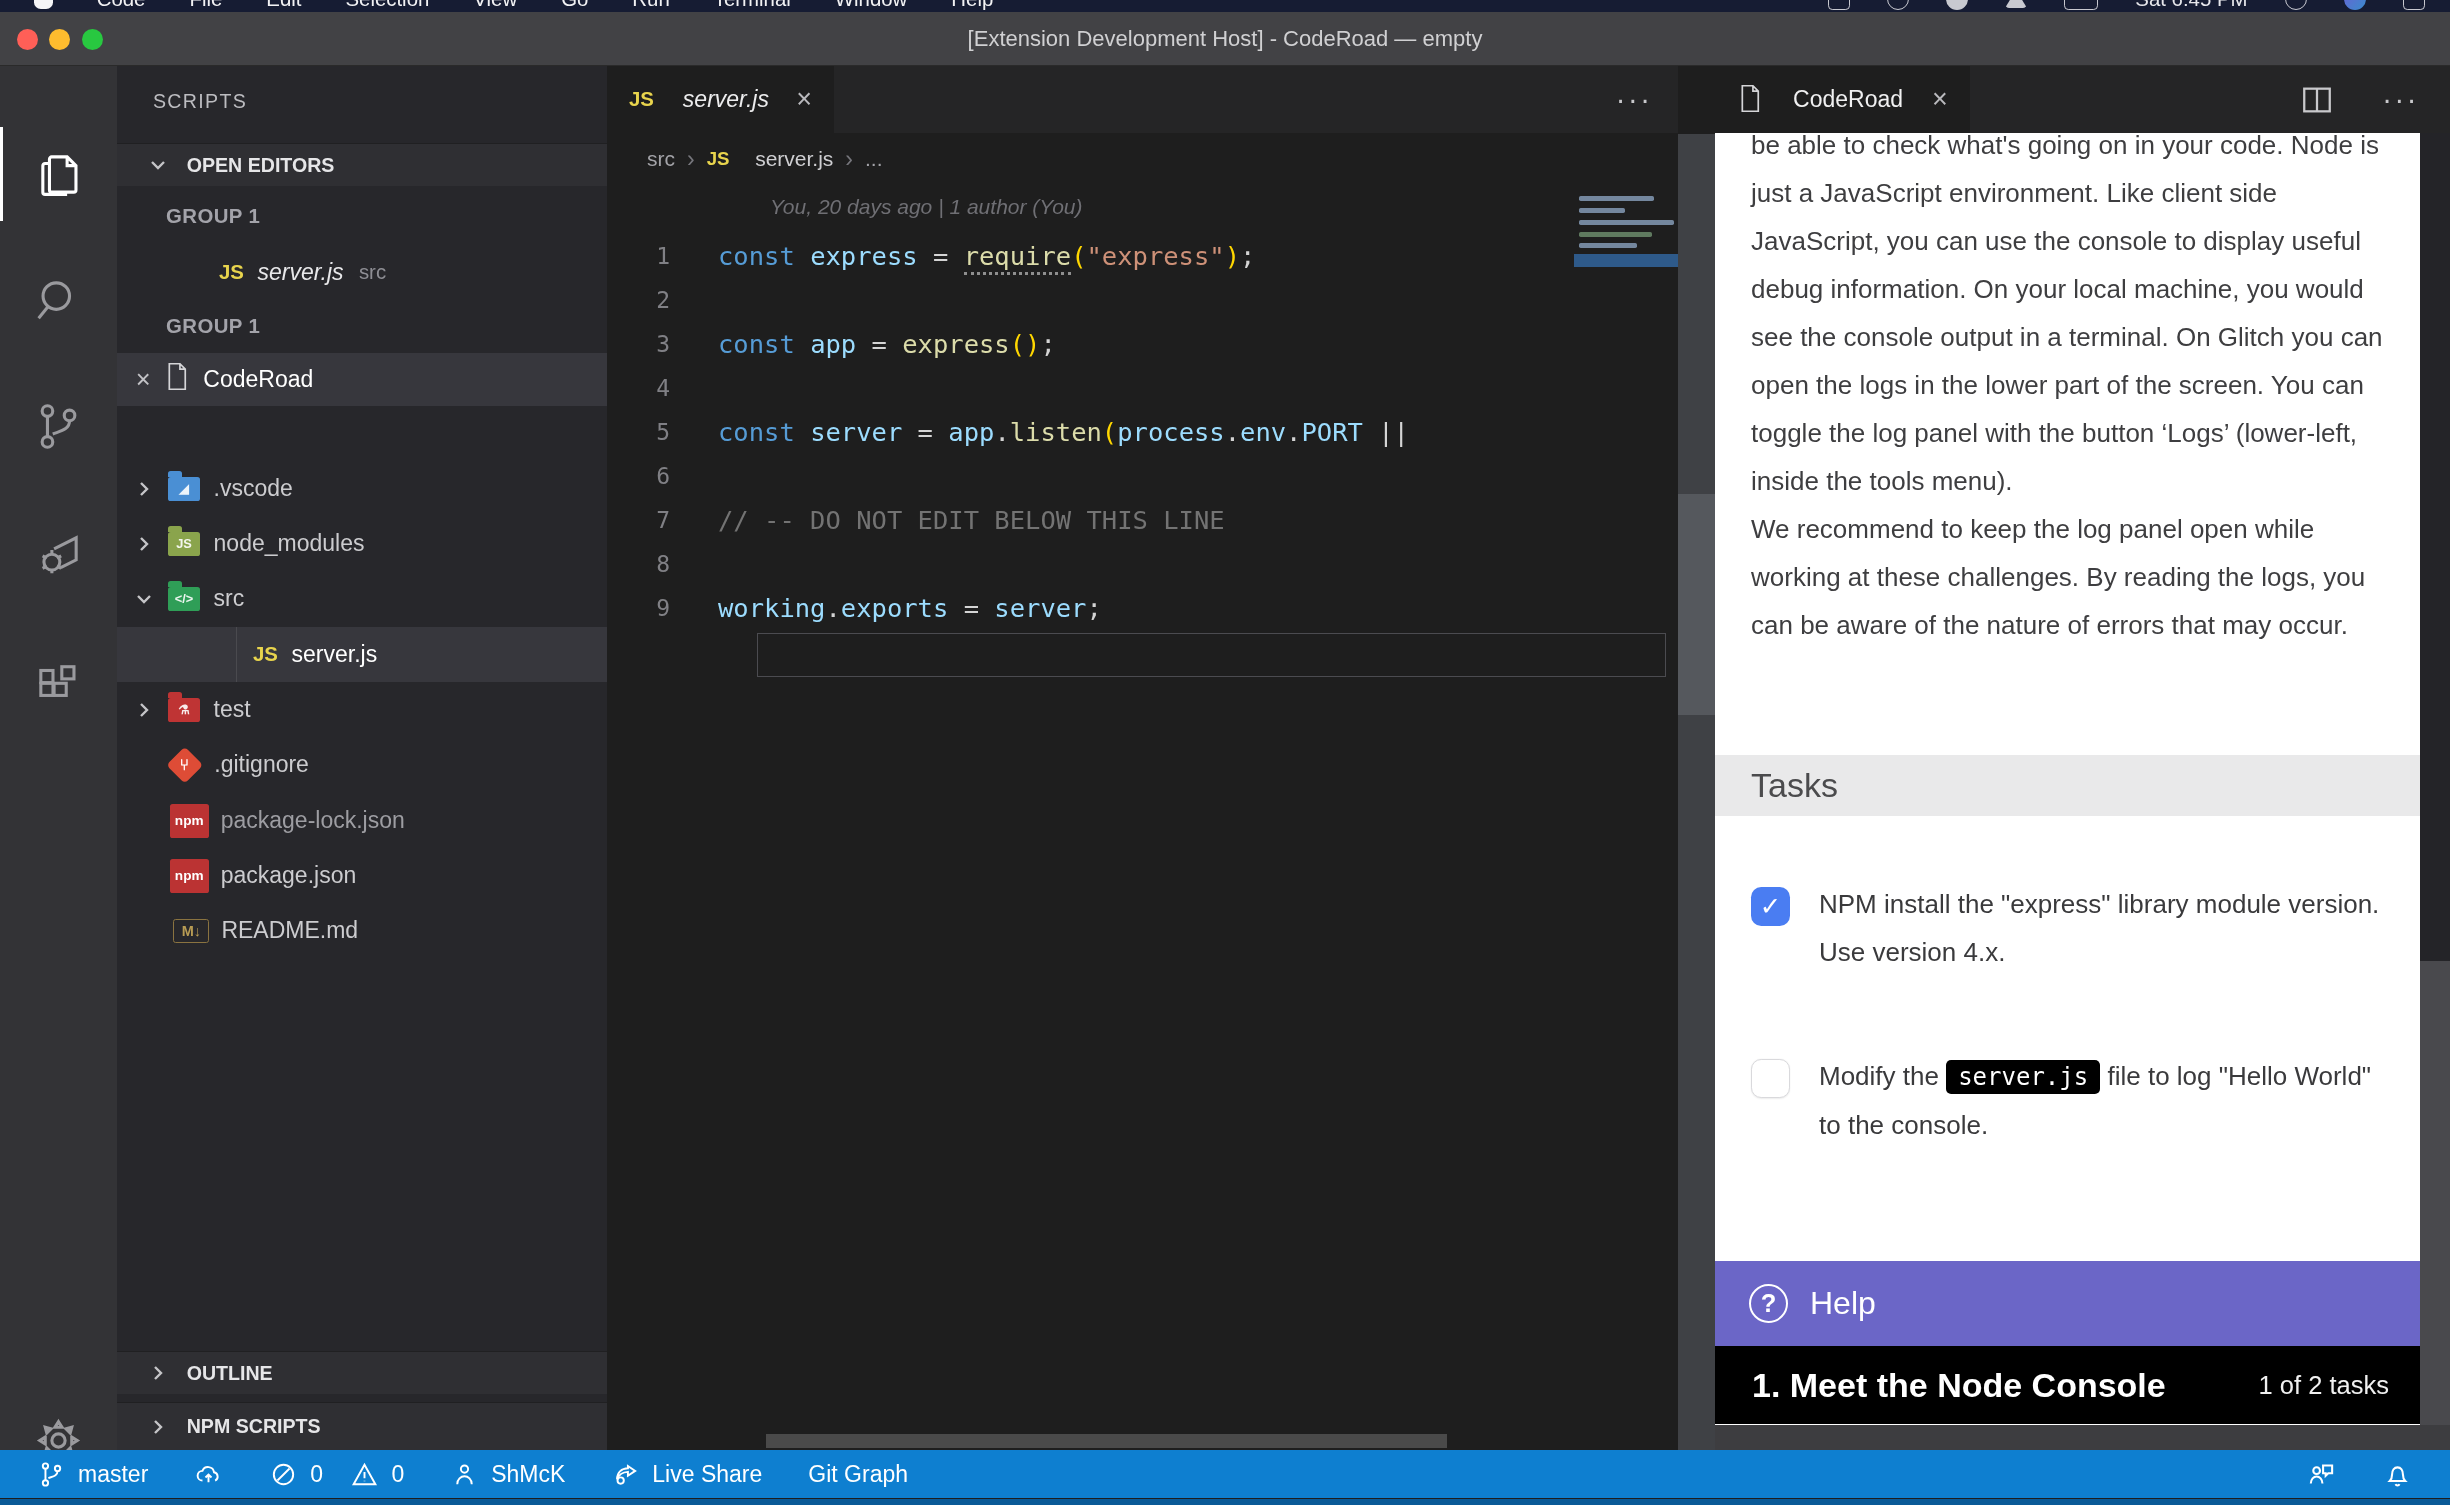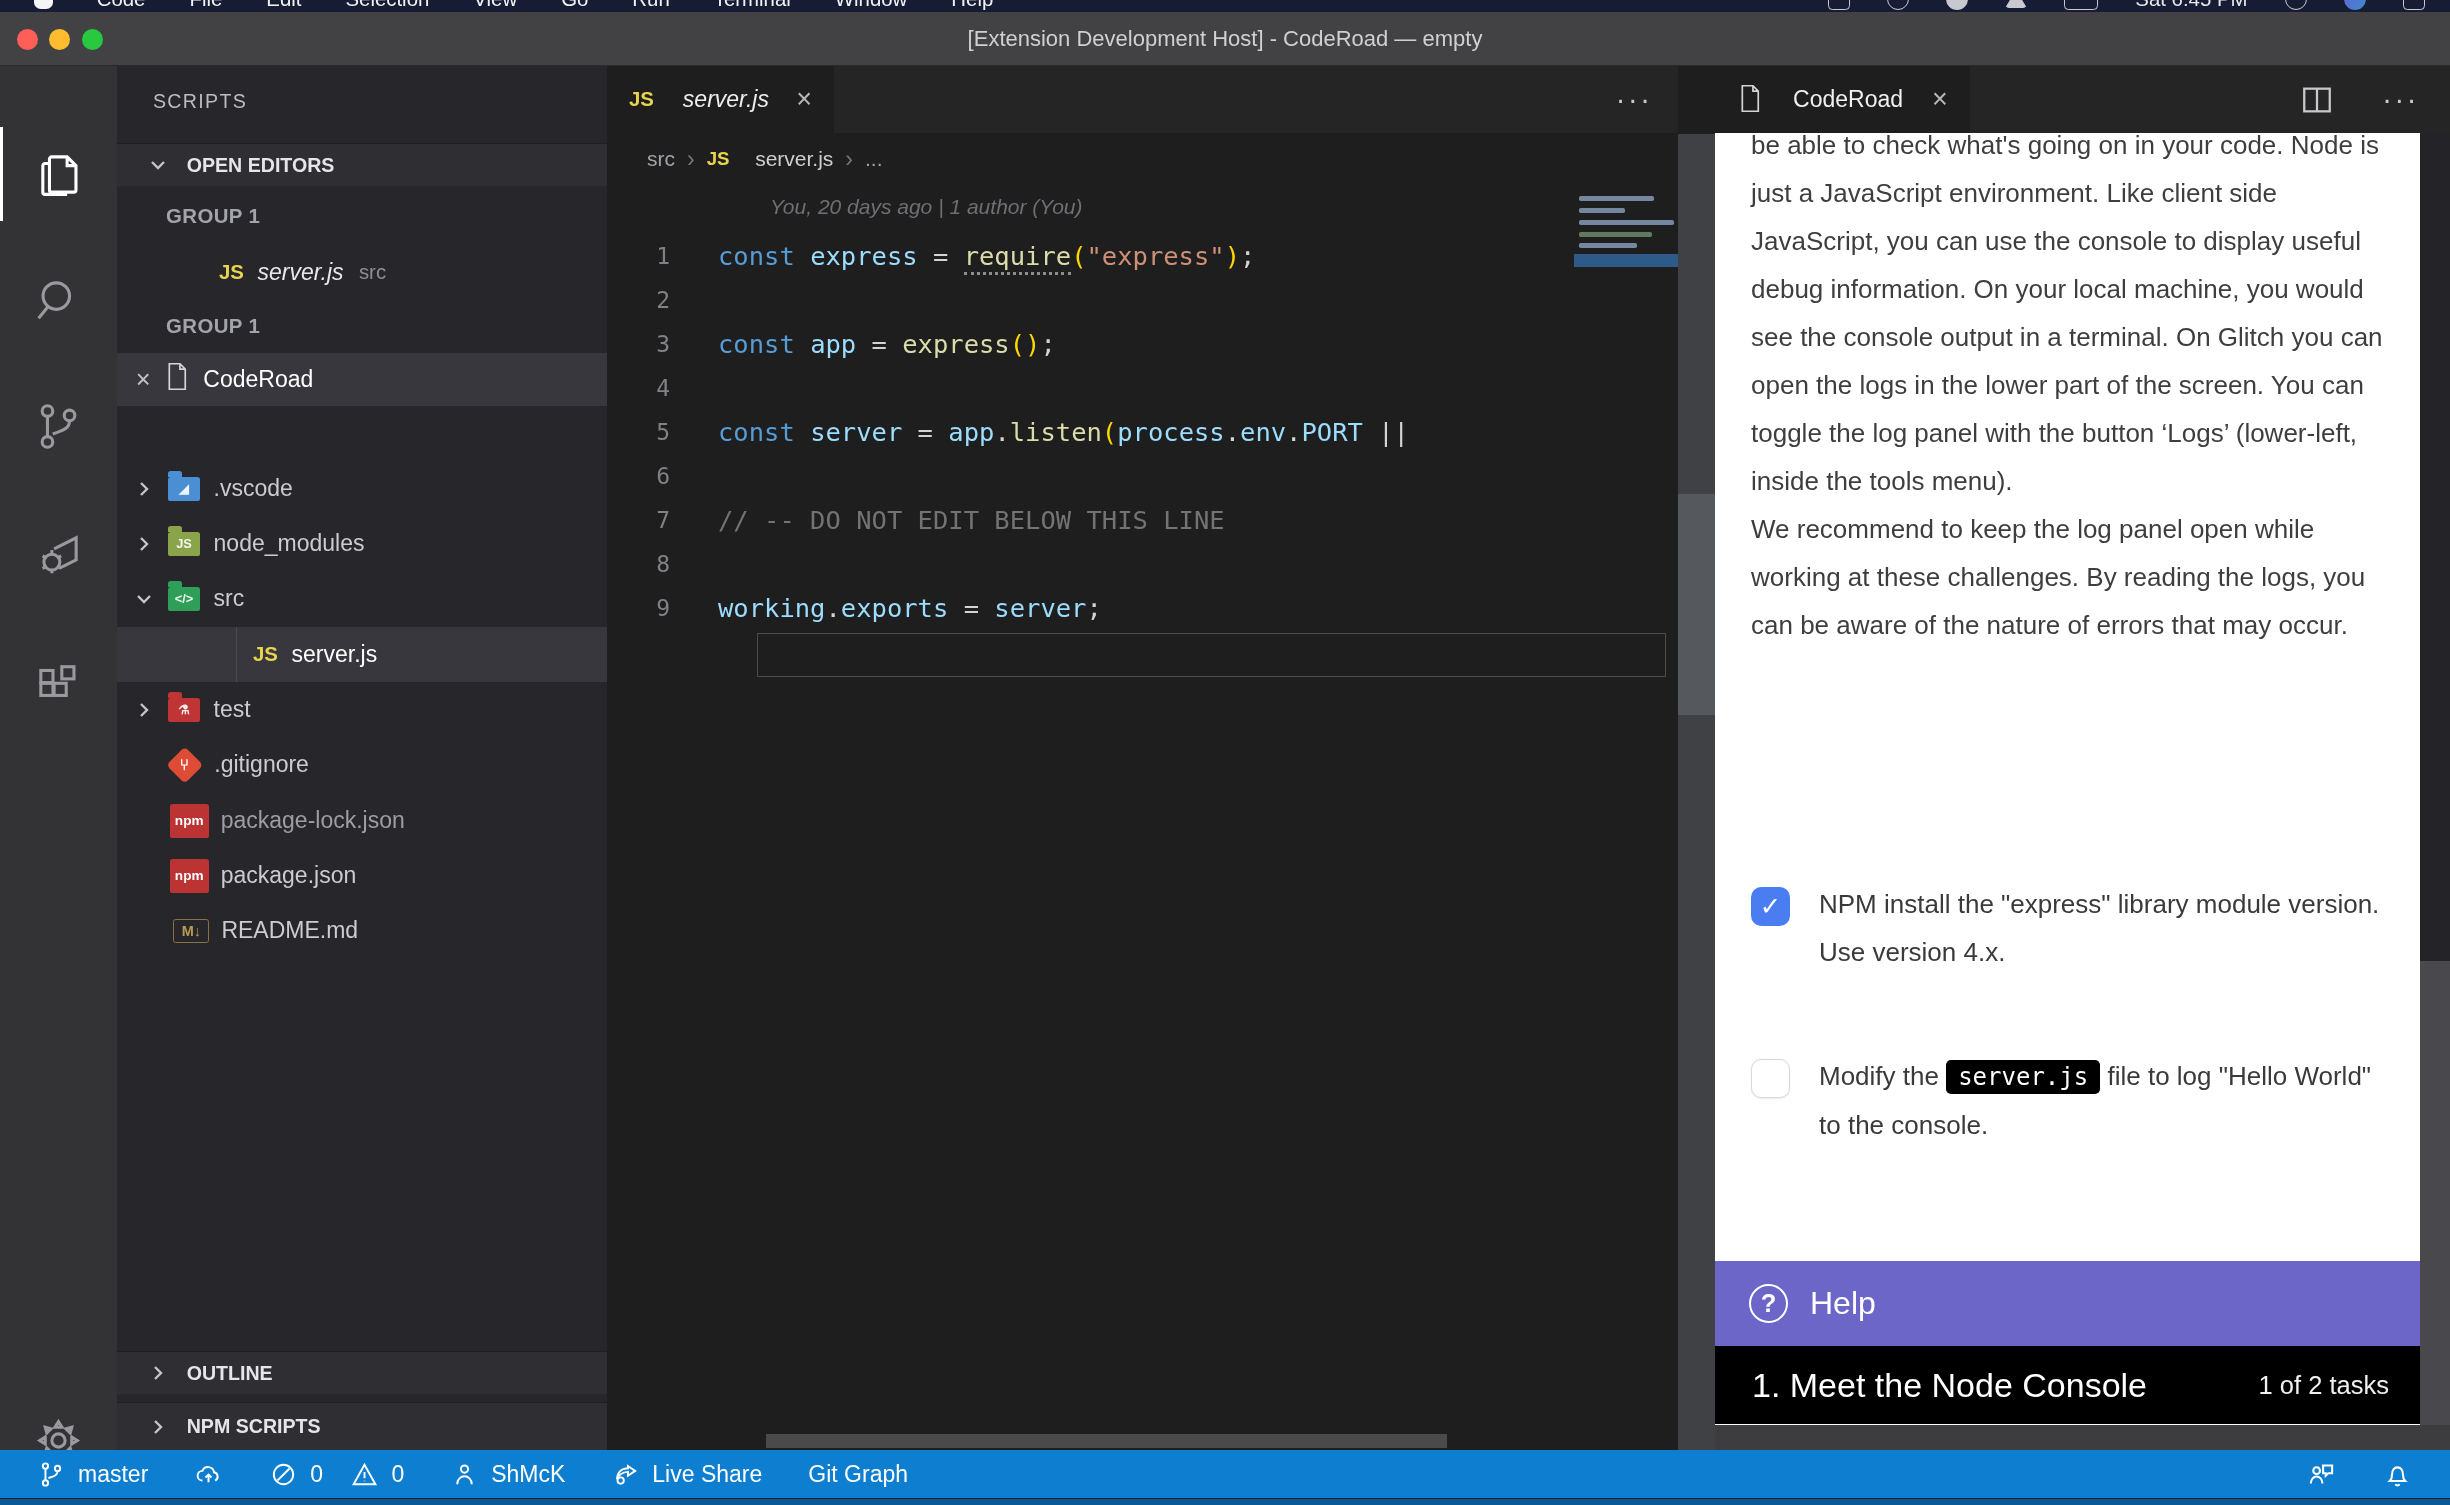--- a/index.html
+++ b/index.html
@@ -93,21 +93,21 @@
   .tasks-band { position:absolute; left:0; top:622px; width:705px; height:61px; background:#e9e9ea; display:flex; align-items:center; padding-left:36px; color:#4b4b4d; font-size:34px; }
   .task { position:absolute; left:36px; width:634px; display:flex; gap:29px; }
   .task .box { flex:none; width:39px; height:39px; border-radius:10.2px; margin-top:6.8px; }
   .task .box.checked { background:#4a7df2; color:#fff; display:flex; align-items:center; justify-content:center; font-size:25.5px; }
   .task .box.unchecked { background:#fff; border:1.7px solid #d9d9dc; box-shadow:0 0.9px 1.7px rgba(0,0,0,.08); }
   .task .ttext { color:#3a3a3c; font-size:26px; line-height:48px; width:561px; }
   .chip { font-family:"DejaVu Sans Mono","Liberation Mono",monospace; background:#000; color:#fff; font-size:24px; padding:2.6px 12px; border-radius:5.1px; }
   .help-bar { position:absolute; left:0; top:1128px; width:705px; height:85px; background:#6b66c7; color:#fff; display:flex; align-items:center; gap:22px; padding-left:34px; font-size:32px; }
   .help-q { width:39px; height:39px; border:2.6px solid #fff; border-radius:50%; display:flex; align-items:center; justify-content:center; font-size:25.5px; font-weight:bold; }
   .lesson-bar { position:absolute; left:0; top:1213px; width:705px; height:78px; background:#000; color:#fff; display:flex; align-items:center; padding:0 31px 0 37px; }
-  .lesson-title { font-size:34px; font-weight:400; flex:1; }
+  .lesson-title { font-size:34px; font-weight:700; flex:1; }
   .lesson-progress { font-size:25.5px; color:#f0f0f0; }
   .panel-bottom-strip { position:absolute; left:0; top:1359px; width:735px; height:25.5px; background:#3d3d40; }
   .right-strip-top { position:absolute; left:705px; top:67px; width:30px; height:828px; background:#242428; }
   .right-strip-bottom { position:absolute; left:705px; top:895px; width:30px; height:464px; background:#49494d; }
 
   
   .statusbar { position:absolute; left:0; top:1450px; width:2450px; height:48px; background:#0e7fd0; color:#fff; display:flex; align-items:center; padding:0 37px; gap:46px; font-size:23px; }
   .statusbar-strip { position:absolute; left:0; top:1499px; width:2450px; height:6.8px; background:#0a5a97; }
   .sb-item { display:flex; align-items:center; gap:12px; }
   .sb-item svg { width:29px; height:29px; stroke:#fff; fill:none; stroke-width:1.6; }
@@ -385,20 +385,23 @@
         <span>···</span>
       </div>
     </div>
 
     <div class="webview">
       <div class="wv-text">
         <p>be able to check what's going on in your code. Node is just a JavaScript environment. Like client side JavaScript, you can use the console to display useful debug information. On your local machine, you would see the console output in a terminal. On Glitch you can open the logs in the lower part of the screen. You can toggle the log panel with the button ‘Logs’ (lower-left, inside the tools menu).</p>
         <p>We recommend to keep the log panel open while working at these challenges. By reading the logs, you can be aware of the nature of errors that may occur.</p>
       </div>
 
+      <div class="tasks-band">
+        <span>Tasks</span>
+      </div>
 
       <div class="task" style="top:747px;">
         <span class="box checked">✓</span>
         <span class="ttext">NPM install the "express" library module version. Use version 4.x.</span>
       </div>
 
       <div class="task" style="top:919px;">
         <span class="box unchecked"></span>
         <span class="ttext"><span>Modify the </span><span class="chip">server.js</span><span> file to log "Hello World" to the console.</span></span>
       </div>

